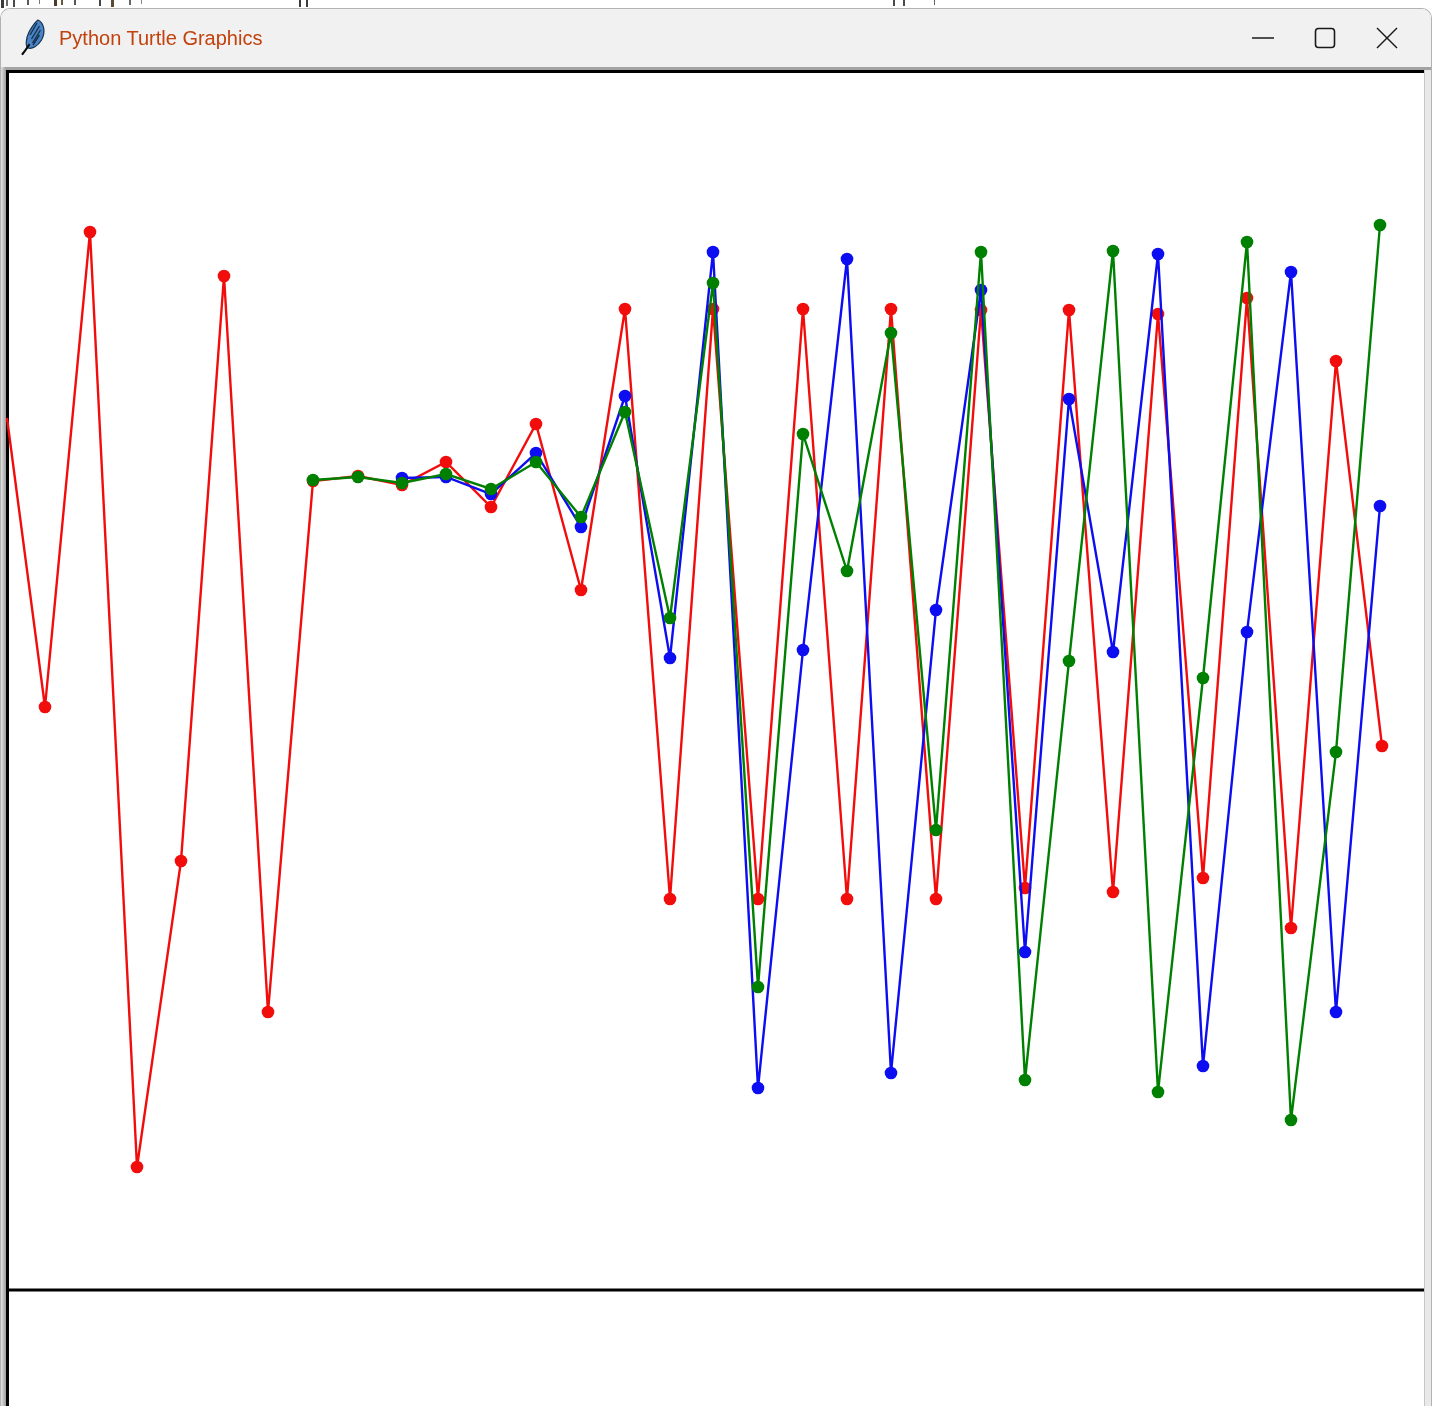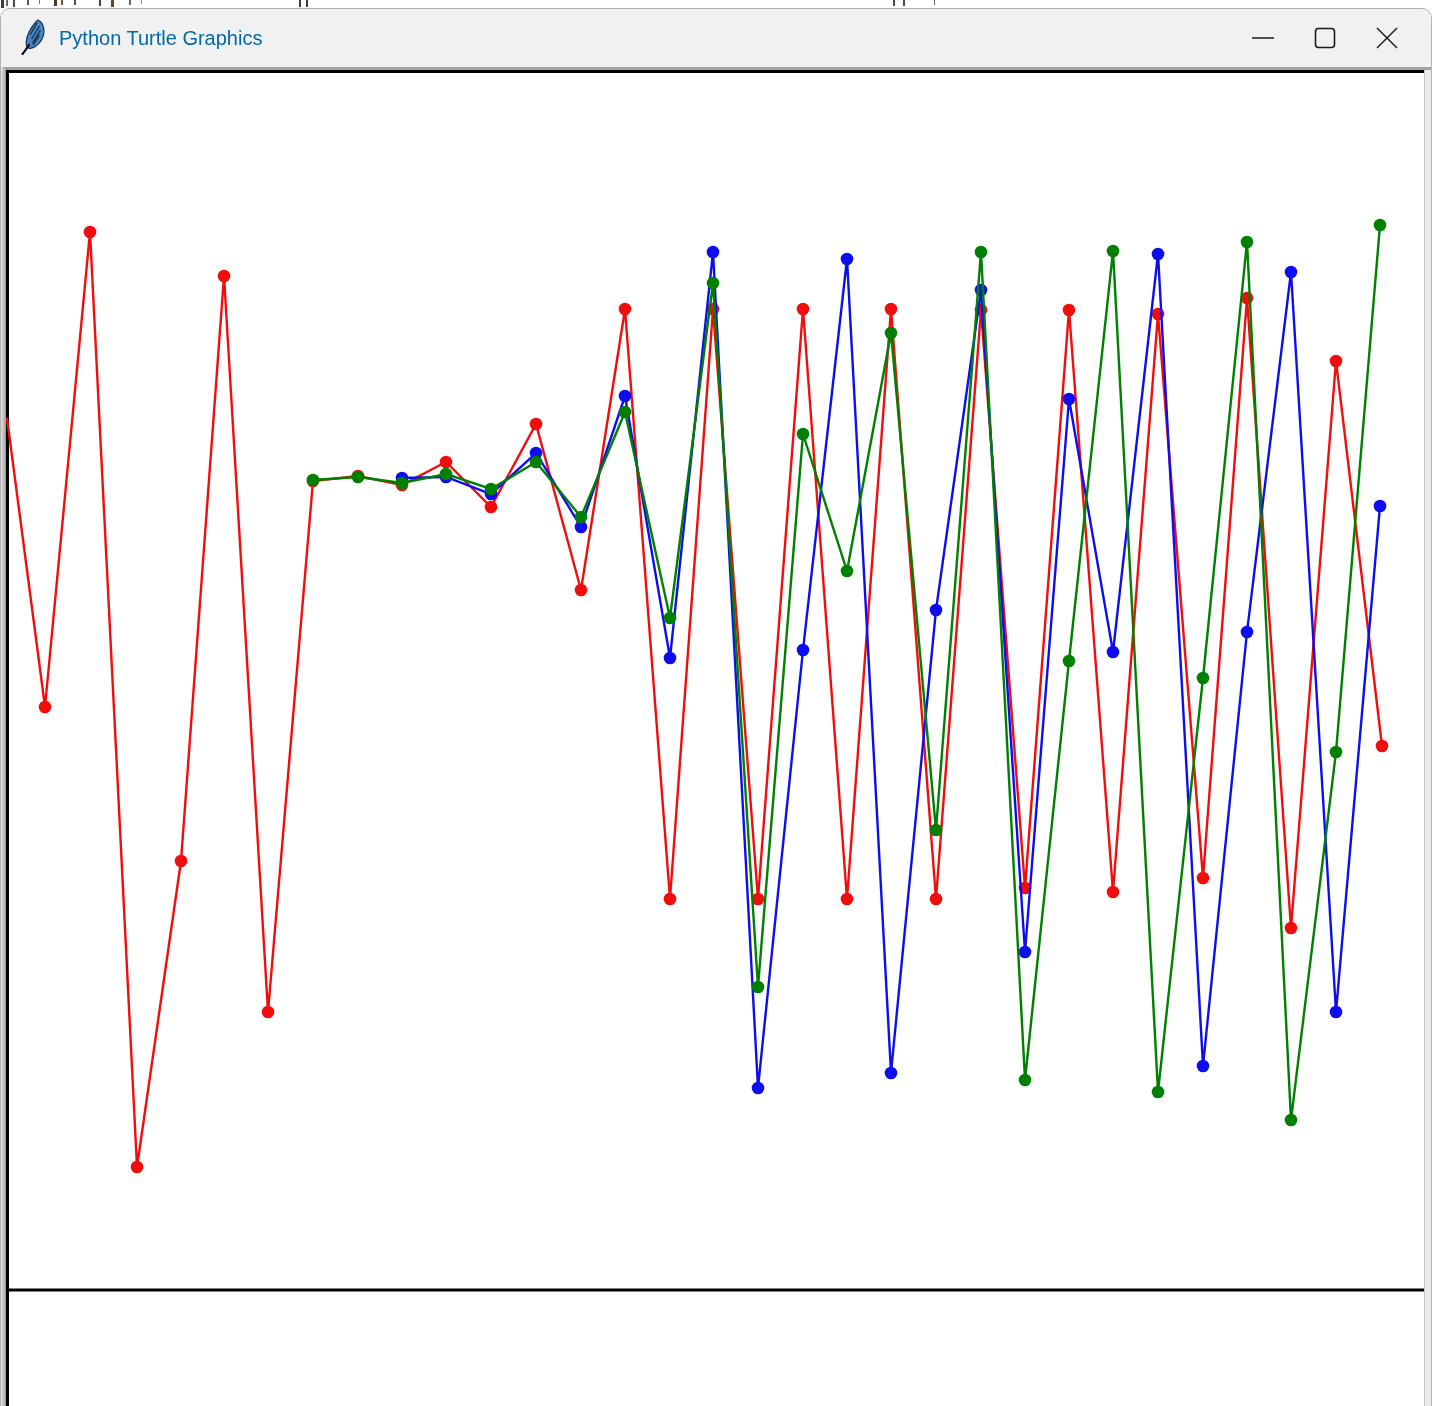--- a/index.html
+++ b/index.html
@@ -9,21 +9,21 @@
   #top-strip{position:absolute;left:0;top:0;width:1434px;height:8px;background:#ffffff;}
   .strip-mark{position:absolute;top:0;}
   
   #turtle-window{position:absolute;left:0;top:8px;width:1432px;height:1398px;
                  border:1px solid #b2b2b2;border-bottom:none;border-radius:10px 10px 0 0;
                  background:#f1f1f1;box-sizing:border-box;overflow:hidden;}
   #titlebar{position:absolute;left:0;top:0;width:100%;height:58px;background:#f1f1f1;
             display:flex;align-items:center;}
   #app-icon{position:absolute;left:16px;top:9px;width:30px;height:38px;}
   #window-title{position:absolute;left:58px;top:0;height:70px;line-height:58px;
-                font-size:20px;color:#0369a1;white-space:nowrap;}
+                font-size:20px;color:#c2410c;white-space:nowrap;}
   #caption-buttons{position:absolute;right:13px;top:0;height:58px;display:flex;}
   .cap-btn{width:62px;height:58px;display:flex;align-items:center;justify-content:center;
            background:transparent;border:none;padding:0;cursor:default;}
   
   #content{position:absolute;left:0;top:58px;width:100%;height:1340px;background:#ffffff;}
   #sep-gray{position:absolute;left:0;top:0;width:100%;height:3px;background:#a3a3a3;}
   #border-top-black{position:absolute;left:5px;top:3px;right:7px;height:3px;background:#000;}
   #border-left-gray{position:absolute;left:0;top:0;width:5px;bottom:0;
                     background:linear-gradient(to right,#e2e2e2,#9c9c9c);}
   #border-left-black{position:absolute;left:5px;top:3px;width:3px;bottom:0;background:#000;}

